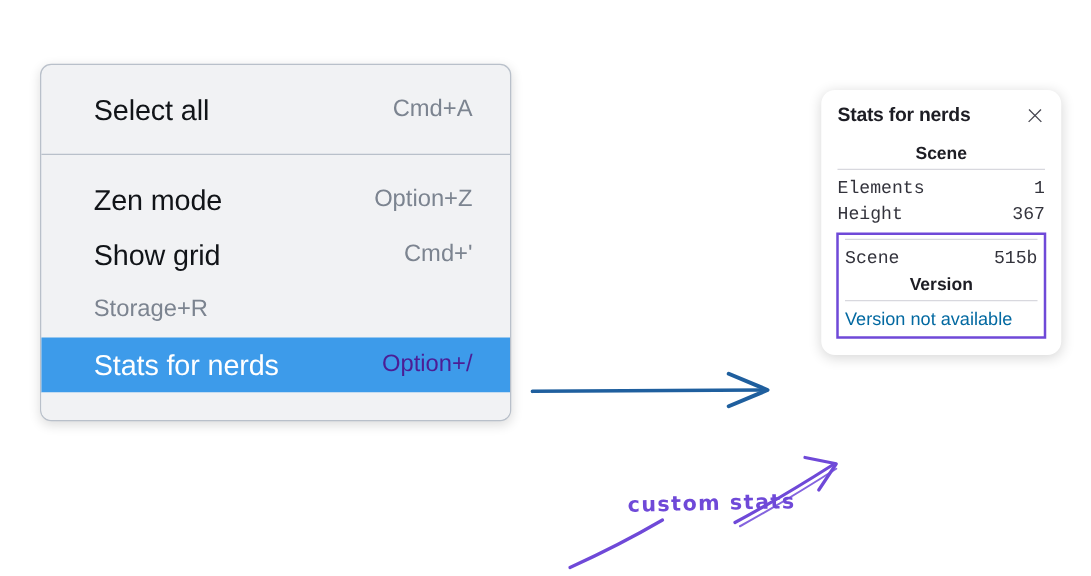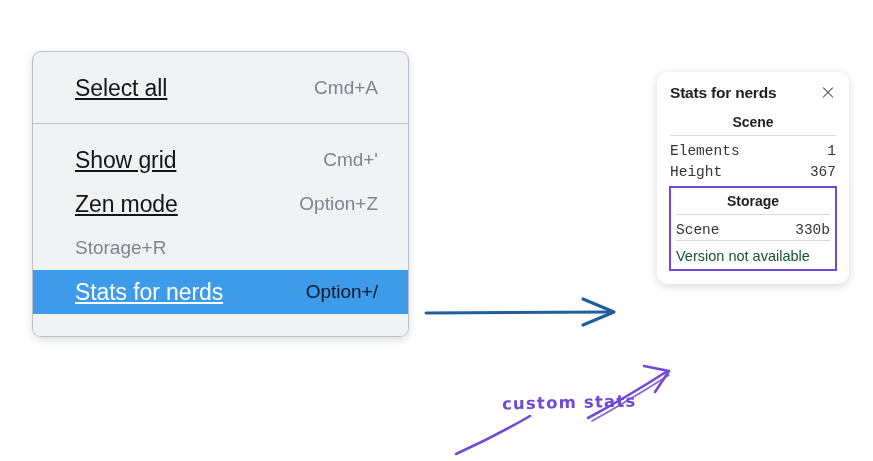--- a/index.html
+++ b/index.html
@@ -51,32 +51,31 @@
     height: 44px;
     padding: 0 30px 0 42px;
     box-sizing: border-box;
     cursor: default;
   }
   .menu-item .mi-label {
     font-size: 23px;
     color: #111418;
     letter-spacing: -0.1px;
     white-space: nowrap;
-    text-decoration: underline;
   }
   .menu-item .mi-shortcut {
     font-size: 19px;
     color: #7c8490;
     white-space: nowrap;
   }
   .menu-item.highlighted {
     background: #3d9bea;
   }
   .menu-item.highlighted .mi-label { color: #ffffff; }
-  .menu-item.highlighted .mi-shortcut { color: #0f172a; }
+  .menu-item.highlighted .mi-shortcut { color: #4c1d95; }
 
   
   #stats-panel {
     position: absolute;
     left: 657px;
     top: 72px;
     width: 192px;
     background: #ffffff;
     border-radius: 11px;
     box-shadow: 0 2px 10px rgba(0,0,0,0.16);
@@ -140,21 +139,21 @@
   .stat-row .sv { text-align: right; }
 
   .boxed {
     border: 2px solid #6f49d8;
     margin: 4px -1px 0 -1px;
     padding: 3px 5px 5px 5px;
     box-sizing: border-box;
   }
   .version-line {
     font-size: 14.5px;
-    color: #14532d;
+    color: #0369a1;
     padding-top: 3px;
   }
 
   
   #blue-arrow {
     position: absolute;
     left: 424px;
     top: 292px;
     width: 200px;
     height: 40px;
@@ -187,26 +186,26 @@
 
   <div class="menu-group first">
     <div class="menu-item">
       <span class="mi-label">Select all</span>
       <span class="mi-shortcut">Cmd+A</span>
     </div>
   </div>
 
   <div class="menu-group second">
     <div class="menu-item">
+      <span class="mi-label">Zen mode</span>
+      <span class="mi-shortcut">Option+Z</span>
+    </div>
+    <div class="menu-item">
       <span class="mi-label">Show grid</span>
       <span class="mi-shortcut">Cmd+'</span>
-    </div>
-    <div class="menu-item">
-      <span class="mi-label">Zen mode</span>
-      <span class="mi-shortcut">Option+Z</span>
     </div>
     <div class="menu-item">
       <span class="mi-shortcut">Storage+R</span>
     </div>
     <div class="menu-item highlighted">
       <span class="mi-label">Stats for nerds</span>
       <span class="mi-shortcut">Option+/</span>
     </div>
   </div>
 
@@ -226,28 +225,28 @@
   <div class="stat-row">
     <span class="sl">Elements</span>
     <span class="sv">1</span>
   </div>
   <div class="stat-row">
     <span class="sl">Height</span>
     <span class="sv">367</span>
   </div>
 
   <div class="boxed">
-    <div class="section-head">Storage</div>
     <div class="sep"></div>
 
     <div class="stat-row">
       <span class="sl">Scene</span>
-      <span class="sv">330b</span>
-    </div>
-
+      <span class="sv">515b</span>
+    </div>
+
+    <div class="section-head">Version</div>
     <div class="sep"></div>
     <div class="version-line">Version not available</div>
   </div>
 </div>
 
 <svg id="blue-arrow" viewBox="0 0 200 40">
   <path d="M2,21 L186,20" stroke="#1f5f9e" stroke-width="3" fill="none" stroke-linecap="round"></path>
   <path d="M159,7 L190,20 L159,33" stroke="#1f5f9e" stroke-width="3.2" fill="none" stroke-linecap="round" stroke-linejoin="round"></path>
 </svg>
 

